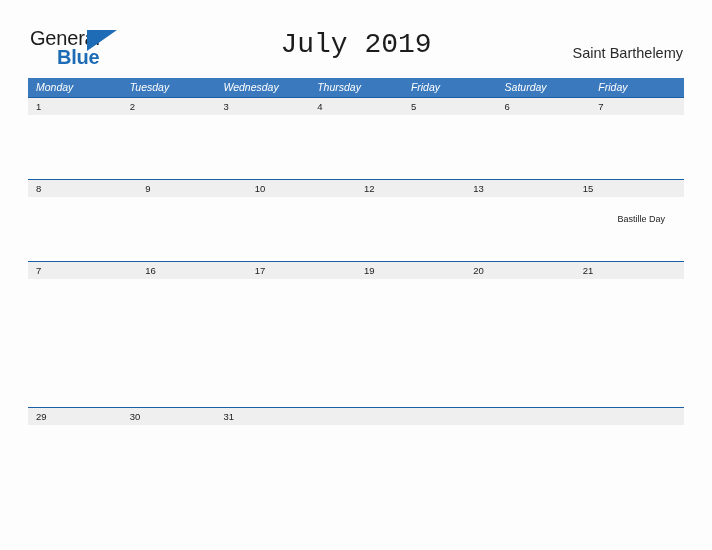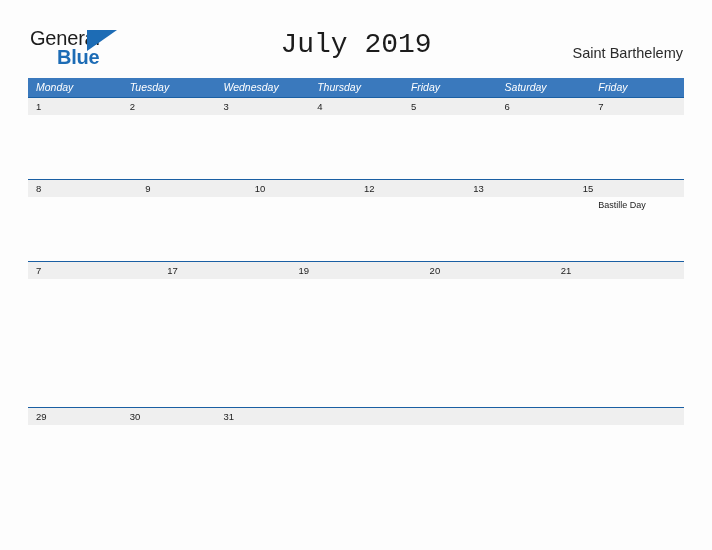--- a/index.html
+++ b/index.html
@@ -147,22 +147,23 @@
   .week-events {
     display: flex;
     width: 656px;
     height: 64px;
     background: transparent;
   }
   .event-cell {
     flex: 1 1 0;
     box-sizing: border-box;
     padding-left: 8px;
-    padding-top: 2px;
+    padding-top: 16px;
     overflow: hidden;
+    text-align: center;
   }
   .event-text {
     font-size: 9px;
     color: #1c1c1c;
     font-family: "Liberation Sans", sans-serif;
     line-height: 12px;
     white-space: nowrap;
   }
   .week-last .week-events {
     height: 22px;
@@ -264,20 +265,21 @@
           </div>
         <div class="event-cell">
             <div class="event-text">Bastille Day</div>
           </div>
       </div>
     </div>
 
     <div class="week">
       <div class="week-dates">
         <div class="date-cell">7</div>
+        <div class="date-cell">16</div>
         <div class="date-cell">17</div>
         <div class="date-cell">19</div>
         <div class="date-cell">20</div>
         <div class="date-cell">21</div>
       </div>
       <div class="week-events">
         <div class="event-cell">
             <div class="event-text"></div>
           </div>
         <div class="event-cell">

